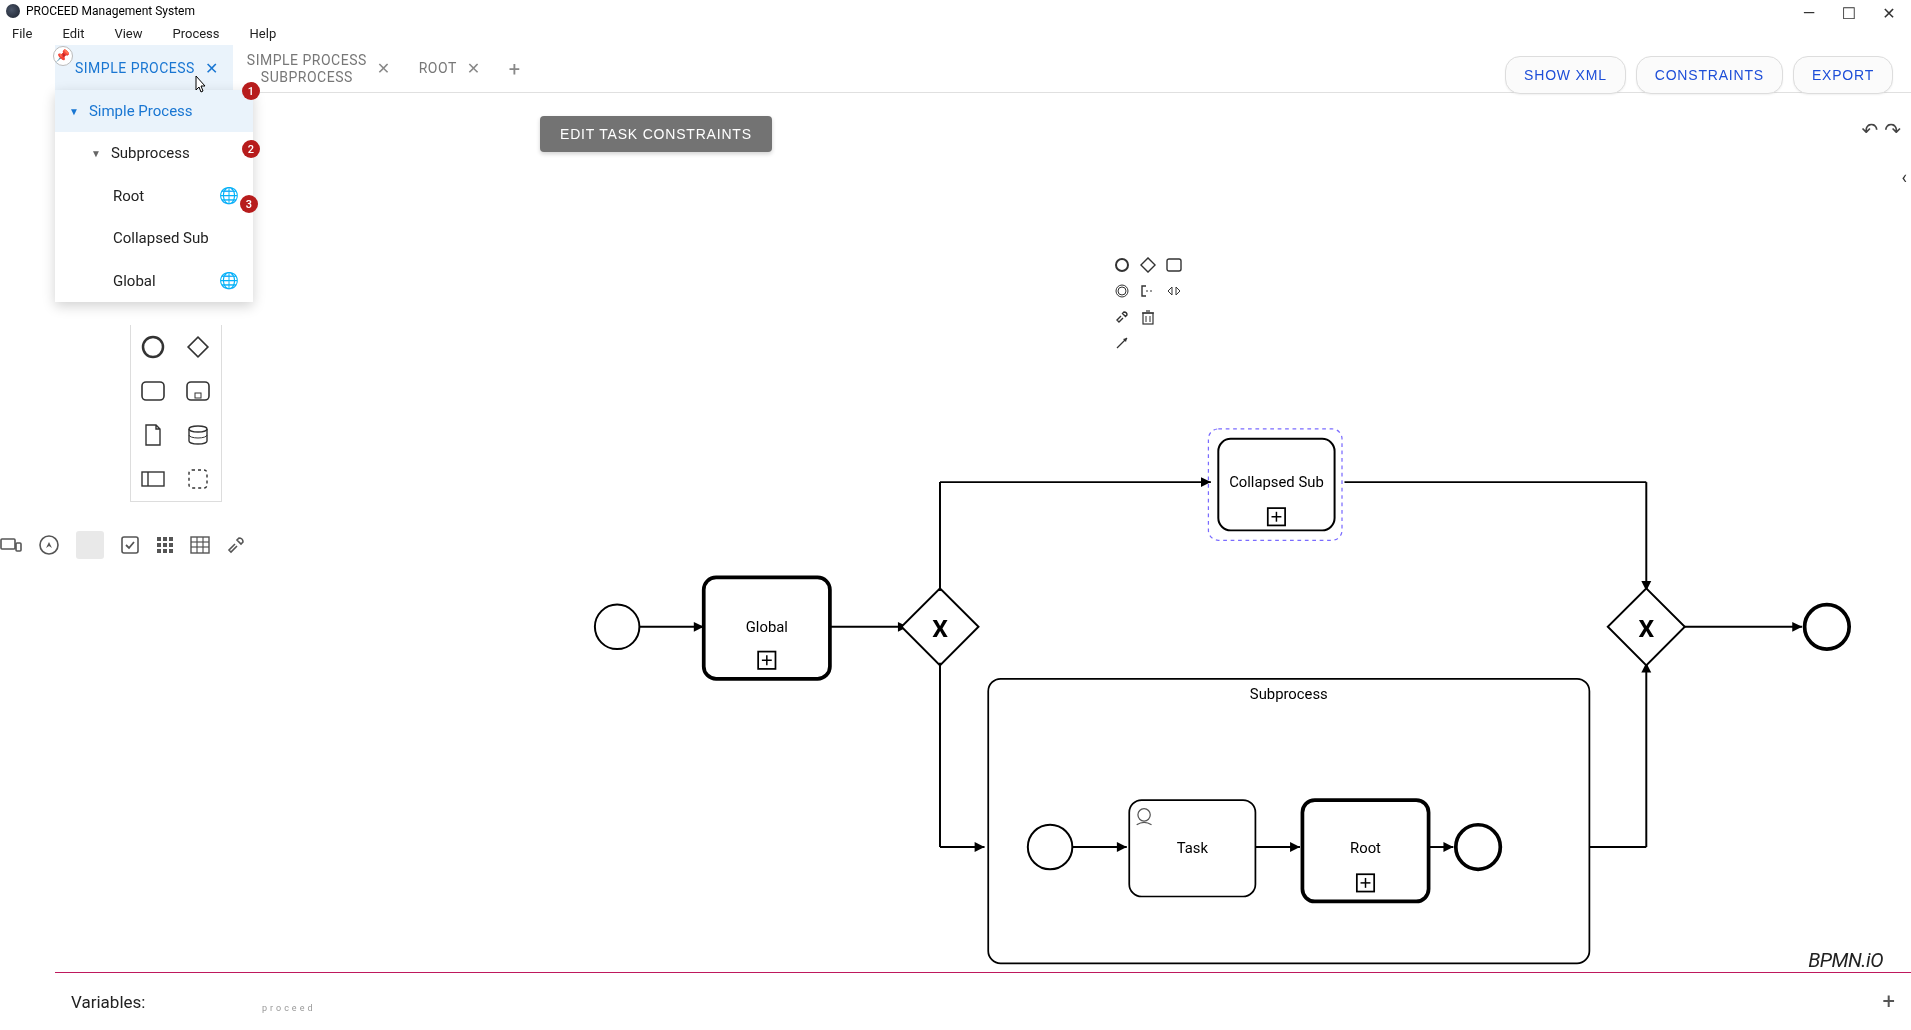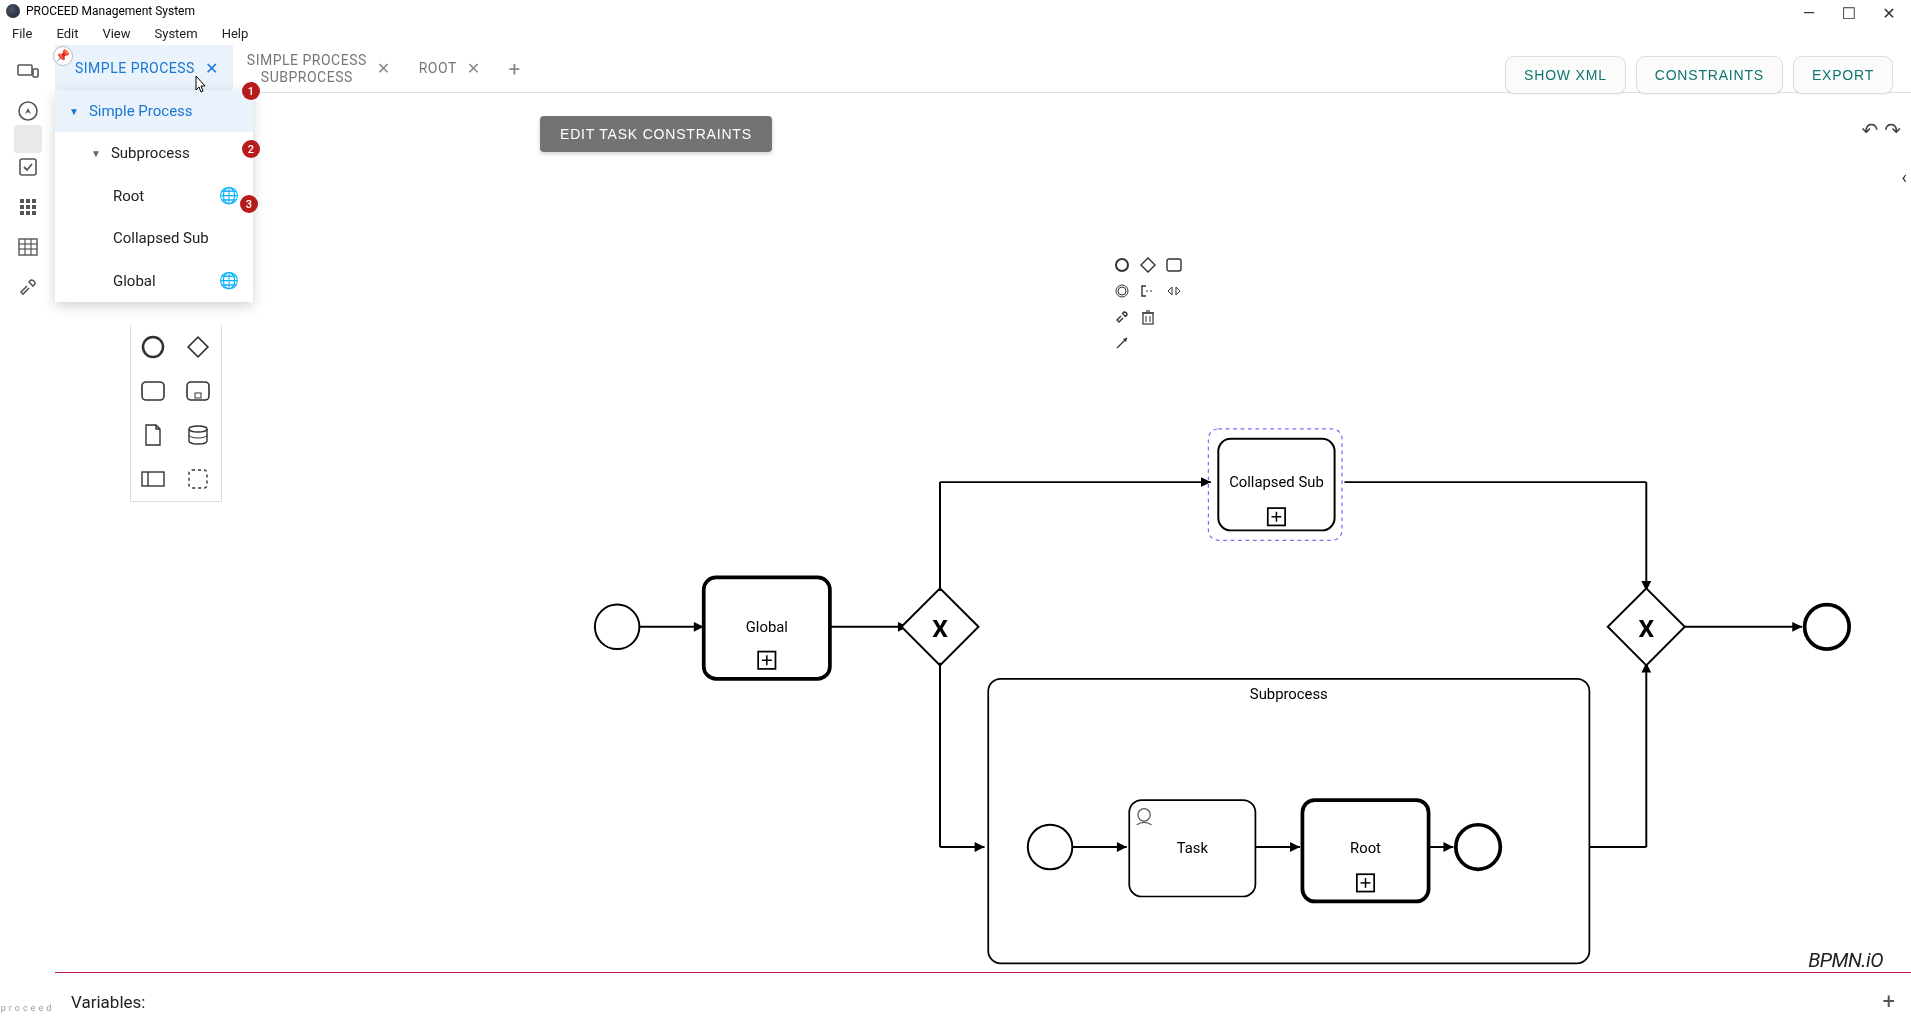--- a/index.html
+++ b/index.html
@@ -6,28 +6,28 @@
 body { font-family: -apple-system, BlinkMacSystemFont, "Segoe UI", Roboto, Arial, sans-serif; font-size: 14px; color: #222; background: #fff; overflow: hidden; width: 1911px; height: 1030px; position: relative; }
 
 
 .titlebar { height: 22px; display: flex; align-items: center; padding: 0 6px; font-size: 12px; color: #000000; }
 .titlebar .app-icon { width: 14px; height: 14px; border-radius: 50%; background: radial-gradient(circle at 40% 40%, #4a5568, #1a202c); margin-right: 6px; }
 .titlebar .title { flex: 1; }
 .window-controls { position: absolute; right: 4px; top: 0; display: flex; gap: 20px; padding: 4px 8px; }
 .window-controls span { width: 20px; text-align: center; font-size: 16px; color: #333; cursor: pointer; }
 
 
-.menubar { display: flex; gap: 8px; padding: 2px 4px; font-size: 13px; }
+.menubar { display: flex; gap: 14px; padding: 2px 4px; font-size: 13px; }
 .menubar span { padding: 2px 8px; cursor: pointer; }
 
 
 .main { display: flex; height: calc(100% - 44px); }
 
 
-.rail { width: 55px; background: #fff; border-right: none; display: flex; flex-direction: column; align-items: center; padding-top: 14px; gap: 16px; }
+.rail { width: 55px; background: #fff; border-right: none; display: flex; flex-direction: row; align-items: center; padding-top: 14px; gap: 16px; }
 .rail .rail-icon { width: 24px; height: 24px; color: #555; display: flex; align-items: center; justify-content: center; cursor: pointer; }
 .rail .rail-icon.active { background: #e9e9e9; border-radius: 3px; padding: 14px; margin: -14px 0; }
 .rail .proceed-logo { margin-top: auto; margin-bottom: 18px; font-size: 9px; letter-spacing: 3px; color: #999; }
 
 
 .content { flex: 1; display: flex; flex-direction: column; position: relative; }
 
 
 .tabs-row { display: flex; align-items: center; height: 48px; border-bottom: 1px solid #e0e0e0; position: relative; }
 .pin-circle { position: absolute; left: -2px; top: 1px; width: 20px; height: 20px; border: 1px solid #bbb; border-radius: 50%; display: flex; align-items: center; justify-content: center; font-size: 12px; color: #666; background: #fff; z-index: 5; }
@@ -46,21 +46,21 @@
 .tree-item.selected .caret { color: #1976d2; }
 .tree-item.level2 { padding-left: 36px; }
 .tree-item.level3 { padding-left: 58px; }
 .tree-item .globe { margin-left: auto; color: #888; font-size: 16px; }
 
 
 .badge { position: absolute; width: 18px; height: 18px; border-radius: 50%; background: #b71c1c; color: #fff; font-size: 11px; display: flex; align-items: center; justify-content: center; font-weight: 500; z-index: 30; }
 
 
 .top-actions { position: absolute; right: 18px; top: 56px; display: flex; gap: 10px; }
-.btn-outline { background: #fbfbfb; border: 1px solid #ddd; border-radius: 9px; padding: 10px 18px; font-size: 14px; letter-spacing: 0.8px; color: #0f766e; cursor: pointer; box-shadow: 0 1px 2px rgba(0,0,0,0.06); }
+.btn-outline { background: #fbfbfb; border: 1px solid #ddd; border-radius: 15px; padding: 10px 18px; font-size: 14px; letter-spacing: 0.8px; color: #1d4ed8; cursor: pointer; box-shadow: 0 1px 2px rgba(0,0,0,0.06); }
 
 
 .center-actions { position: absolute; left: 540px; top: 116px; display: flex; gap: 14px; }
 .btn-primary { background: #737373; color: #fff; border: none; border-radius: 4px; padding: 10px 20px; font-size: 14px; font-weight: 500; letter-spacing: 0.8px; cursor: pointer; box-shadow: 0 2px 4px rgba(0,0,0,0.18); }
 
 
 .undo-redo { position: absolute; right: 10px; top: 118px; display: flex; gap: 6px; font-size: 20px; color: #444; }
 .undo-redo span { cursor: pointer; }
 
 
@@ -98,21 +98,21 @@
 <div class="window-controls">
   <span>—</span>
   <span>☐</span>
   <span>✕</span>
 </div>
 
 <div class="menubar">
   <span>File</span>
   <span>Edit</span>
   <span>View</span>
-  <span>System</span>
+  <span>Process</span>
   <span>Help</span>
 </div>
 
 <div class="main">
 
   <div class="rail">
     <div class="rail-icon">
       <svg width="22" height="18" viewBox="0 0 22 18">
           <rect x="1" y="3" width="14" height="10" rx="1" fill="none" stroke="#555" stroke-width="1.6"></rect>
           <rect x="16" y="7" width="5" height="8" rx="1" fill="none" stroke="#555" stroke-width="1.6"></rect>

